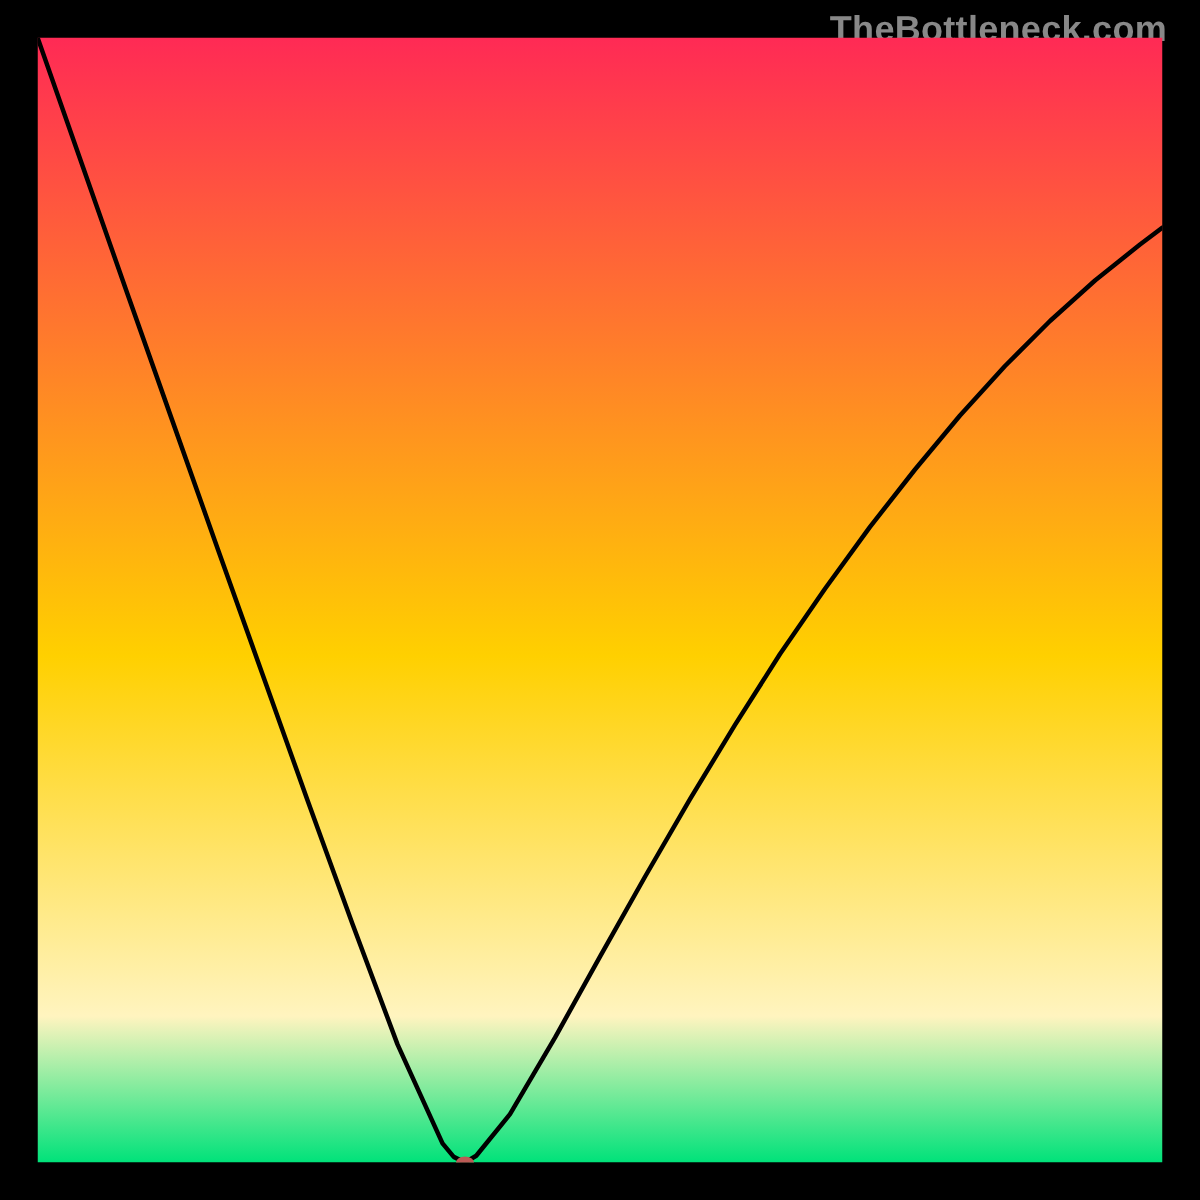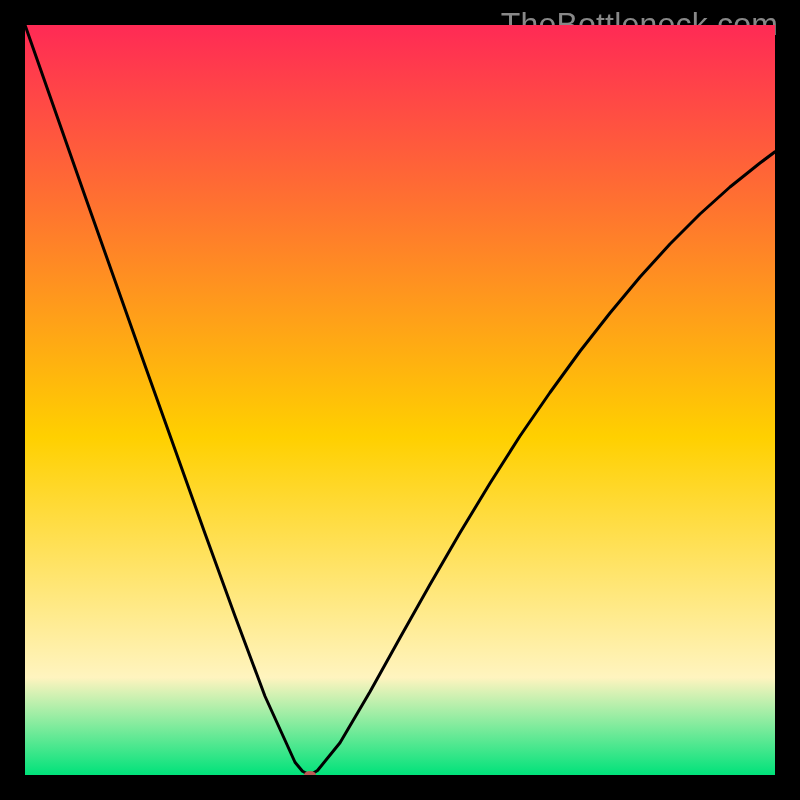--- a/index.html
+++ b/index.html
@@ -8,22 +8,22 @@
     width: 800px;
     height: 800px;
     background: #000;
     position: relative;
   }
   .wm {
     position: absolute;
     top: 6px;
     right: 22px;
     font-family: Arial, Helvetica, sans-serif;
-    font-size: 32px;
-    font-weight: 400;
+    font-size: 24px;
+    font-weight: 700;
     color: #888888;
     letter-spacing: 0.2px;
   }
   .plot {
     position: absolute;
     left: 25px;
     top: 25px;
     width: 750px;
     height: 750px;
   }

